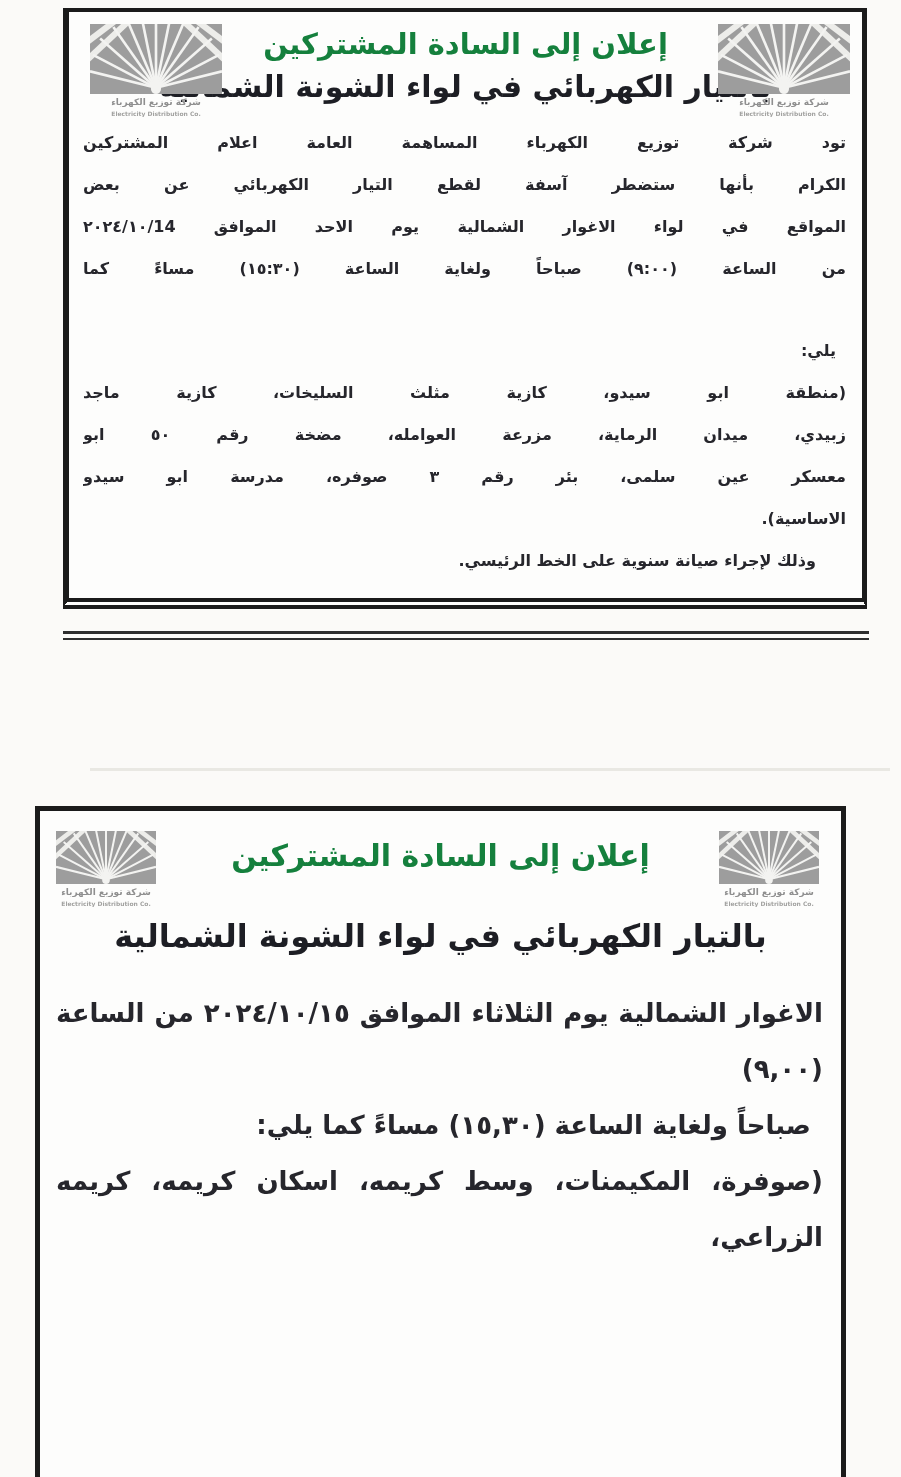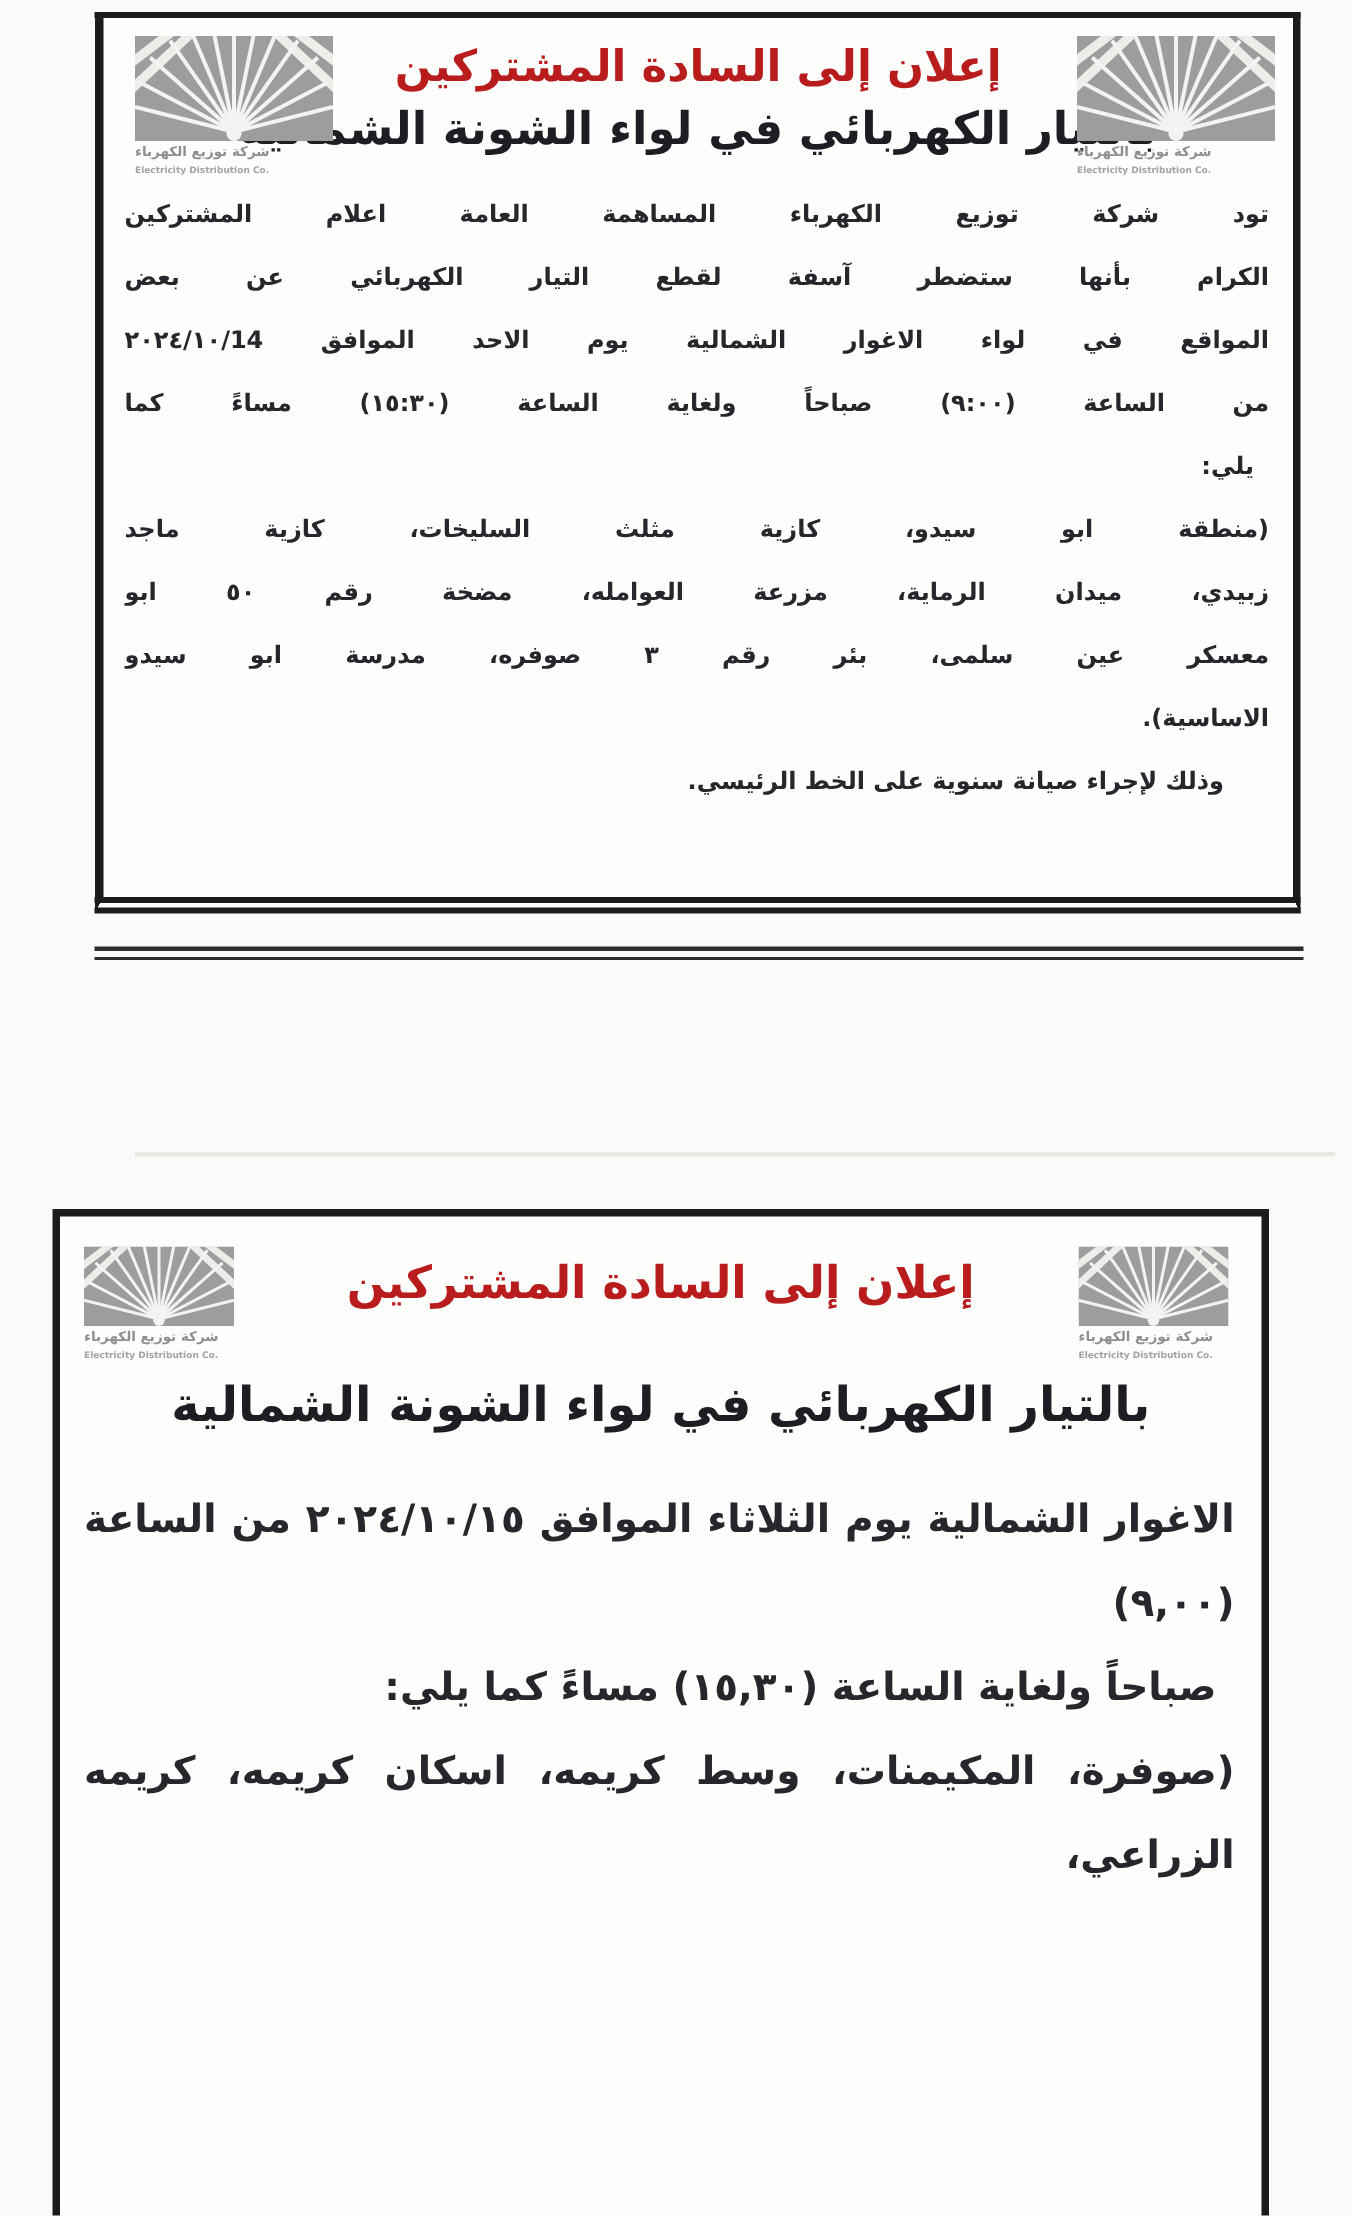--- a/index.html
+++ b/index.html
@@ -20,45 +20,45 @@
     border:4px solid var(--border,#1b1b1b);
     border-right-width:5px;
     border-left-width:6px;
     border-bottom:11px double var(--border,#1b1b1b);
   }
   #ad2{
     left:35px;top:806px;width:811px;height:680px;
     border:5px solid var(--border,#1b1b1b);
   }
   
-  .logo{position:absolute;top:12px;width:132px;text-align:left;}
+  .logo{position:absolute;top:12px;width:132px;text-align:center;}
   .logo-left{left:21px;}
   .logo-right{right:12px;}
   #ad2 .logo{width:100px;top:20px;}
   #ad2 .logo-left{left:16px;}
   #ad2 .logo-right{right:22px;}
   .logo svg{display:block;width:100%;height:70px;}
   #ad2 .logo svg{height:53px;}
   .logo-art rect{fill:var(--logo-gray,#9d9d9d);}
   .logo-art .ray{stroke:#f3f3f1;stroke-width:2.6;}
   .logo-art .band{stroke:#ededea;stroke-width:6;fill:none;}
   .logo-cap{font-size:9px;line-height:10px;color:#8f8f8f;margin-top:3px;white-space:nowrap;overflow:hidden;}
   .logo-cap.en{font-size:6px;line-height:7px;color:#a3a3a1;direction:ltr;}
   
-  .t1{text-align:center;font-size:29px;line-height:36px;margin-top:14px;color:#b91c1c;}
+  .t1{text-align:center;font-size:29px;line-height:36px;margin-top:14px;color:#15803d;}
   .t2{text-align:center;font-size:30px;line-height:38px;margin-top:6px;color:#1d1e24;}
   #ad2 .t1{font-size:30px;line-height:42px;margin-top:24px;}
   #ad2 .t2{font-size:32px;line-height:46px;margin-top:36px;}
   
   .body{margin:16px 16px 0 14px;font-size:16px;}
   .bline{line-height:42px;text-align:right;overflow:hidden;}
   .bline.jst{text-align:justify;text-align-last:justify;}
   #ad2 .body{margin:26px 18px 0 16px;font-size:26px;}
   #ad2 .bline{line-height:56px;}
-  .mr10{padding-right:10px;}
+  .mr10{padding-right:10px;margin-top:40px;}
   .mr12{padding-right:12px;}
   .mr30{padding-right:30px;}
   
   #rule{
     position:absolute;left:63px;top:631px;width:806px;height:4px;
     border-top:3px solid #2e2e2e;border-bottom:2px solid #2e2e2e;
   }
   #faint{
     position:absolute;left:90px;top:768px;width:800px;height:3px;
     background:#e9e8e3;

